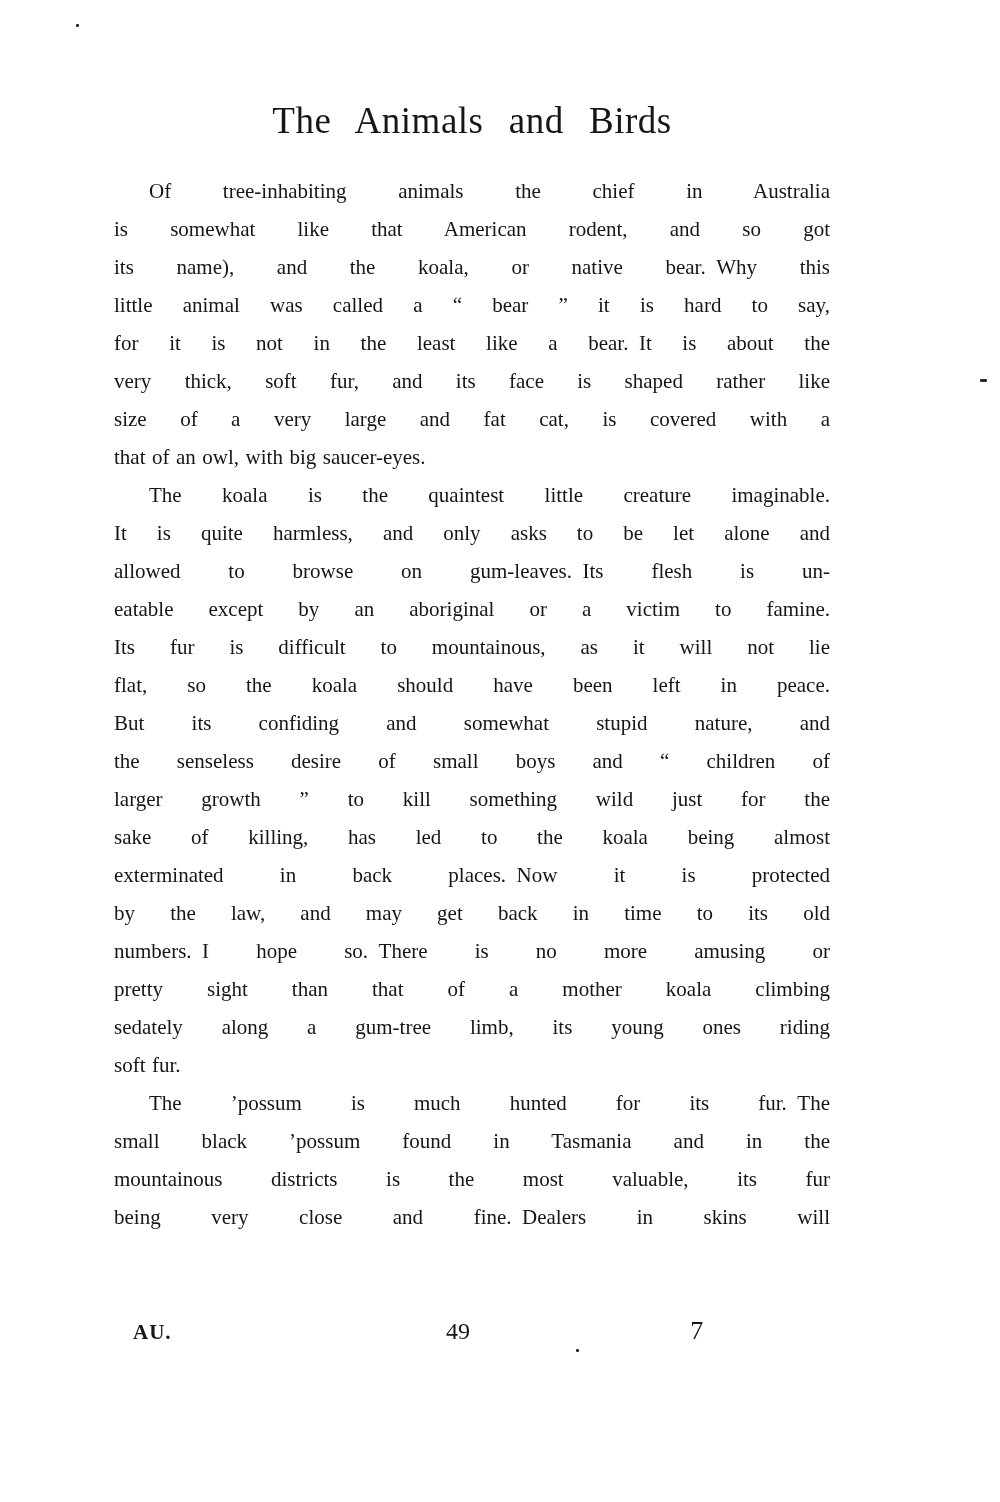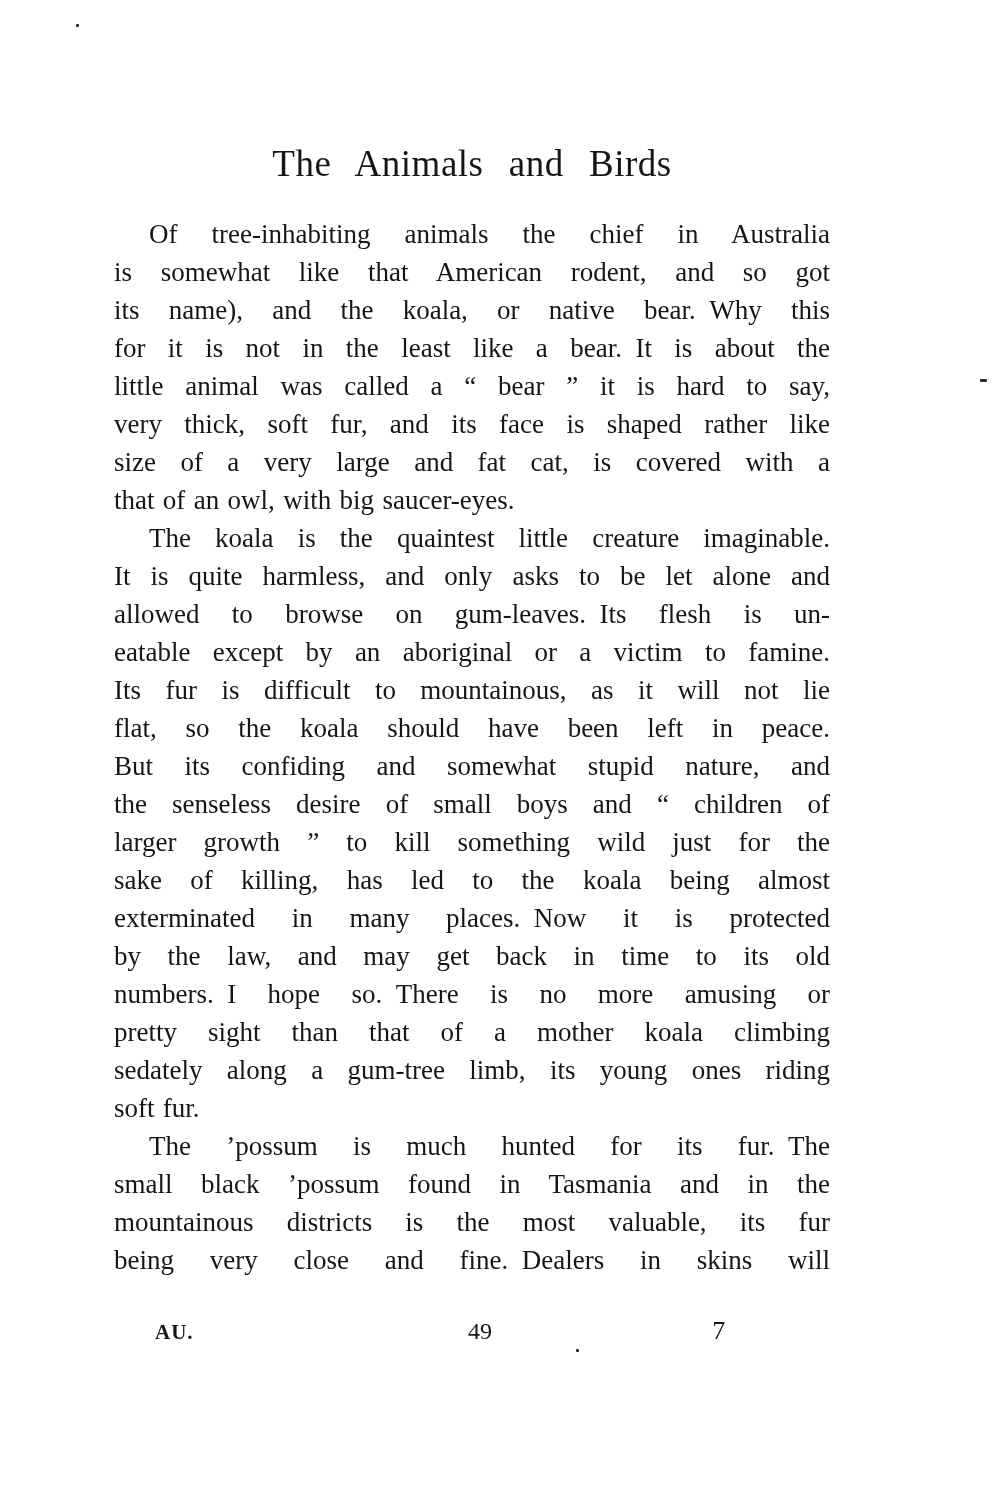--- a/index.html
+++ b/index.html
@@ -14,51 +14,50 @@
     background: #ffffff;
     color: #161616;
     font-family: "Liberation Serif", "DejaVu Serif", serif;
     overflow: hidden;
   }
   .text-block {
     position: absolute;
     left: 114px;
     top: 96px;
     width: 716px;
-    margin-top: 43px;
   }
   .page-title {
     margin: 0 0 26px 0;
     font-size: 37px;
     line-height: 50px;
     font-weight: 400;
     text-align: center;
     word-spacing: 0.42em;
     letter-spacing: 0.5px;
   }
   .body-text {
     width: 716px;
   }
   .line {
-    font-size: 27px;
+    font-size: 21px;
     line-height: 38px;
     text-align: justify;
     text-align-last: justify;
     word-spacing: 0.06em;
   }
   .line.first {
     padding-left: 35px;
   }
   .line.no-justify {
     text-align: center;
     text-align-last: left;
   }
   .footer {
     position: absolute;
-    left: 122px;
+    left: 100px;
     top: 1316px;
     width: 716px;
     display: grid;
     grid-template-columns: 1fr 1fr 1fr;
     align-items: baseline;
   }
   .footer .sig {
     font-size: 21px;
     font-weight: 700;
     letter-spacing: 1px;
@@ -91,36 +90,36 @@
   <span class="speck speck-2"></span>
   <span class="speck speck-3"></span>
 
   <div class="text-block">
     <h1 class="page-title">The Animals and Birds</h1>
 
     <div class="body-text">
         <div class="line first">Of tree-inhabiting animals the chief in Australia</div>
         <div class="line">is somewhat like that American rodent, and so got</div>
         <div class="line">its name), and the koala, or native bear. Why this</div>
+        <div class="line">little animal was called a “ bear ” it is hard to say,</div>
         <div class="line">for it is not in the least like a bear. It is about the</div>
-        <div class="line">little animal was called a “ bear ” it is hard to say,</div>
         <div class="line">very thick, soft fur, and its face is shaped rather like</div>
         <div class="line">size of a very large and fat cat, is covered with a</div>
         <div class="line no-justify">that of an owl, with big saucer-eyes.</div>
         <div class="line first">The koala is the quaintest little creature imaginable.</div>
         <div class="line">It is quite harmless, and only asks to be let alone and</div>
         <div class="line">allowed to browse on gum-leaves. Its flesh is un-</div>
         <div class="line">eatable except by an aboriginal or a victim to famine.</div>
         <div class="line">Its fur is difficult to mountainous, as it will not lie</div>
         <div class="line">flat, so the koala should have been left in peace.</div>
         <div class="line">But its confiding and somewhat stupid nature, and</div>
         <div class="line">the senseless desire of small boys and “ children of</div>
         <div class="line">larger growth ” to kill something wild just for the</div>
         <div class="line">sake of killing, has led to the koala being almost</div>
-        <div class="line">exterminated in many places. Now it is protected</div>
+        <div class="line">exterminated in back places. Now it is protected</div>
         <div class="line">by the law, and may get back in time to its old</div>
         <div class="line">numbers. I hope so. There is no more amusing or</div>
         <div class="line">pretty sight than that of a mother koala climbing</div>
         <div class="line">sedately along a gum-tree limb, its young ones riding</div>
         <div class="line no-justify">soft fur.</div>
         <div class="line first">The ’possum is much hunted for its fur. The</div>
         <div class="line">small black ’possum found in Tasmania and in the</div>
         <div class="line">mountainous districts is the most valuable, its fur</div>
         <div class="line">being very close and fine. Dealers in skins will</div>
       </div>

